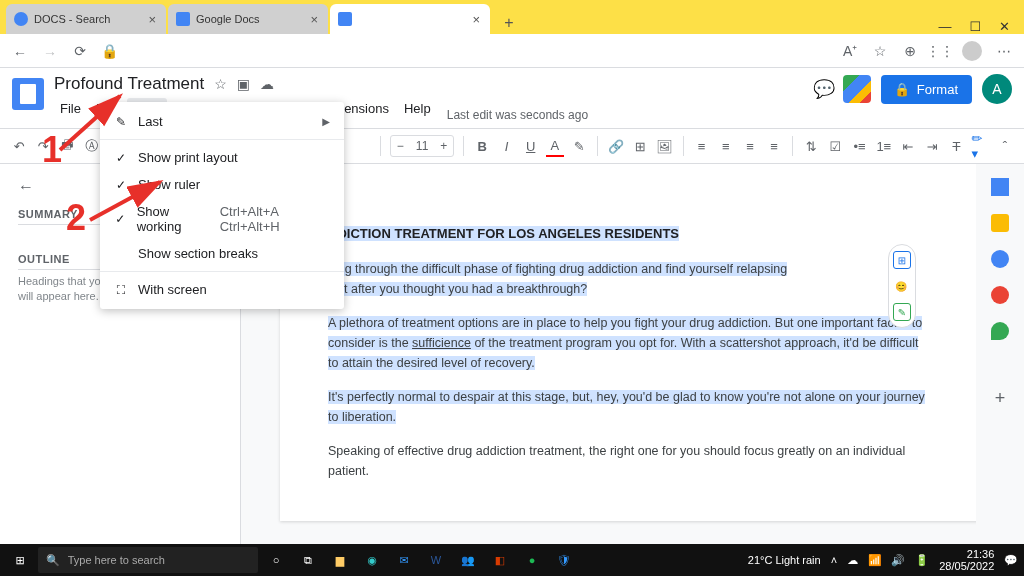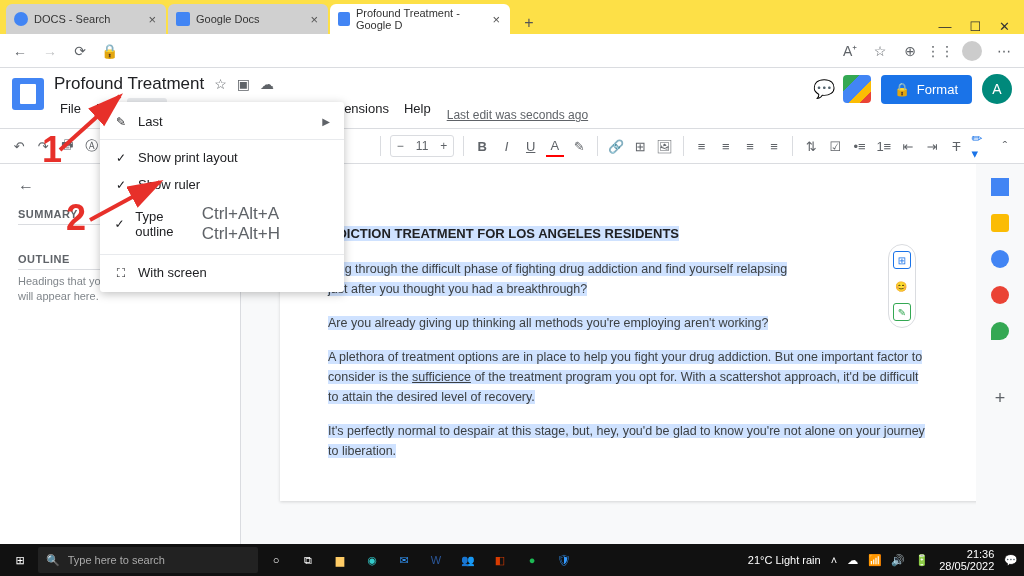--- a/index.html
+++ b/index.html
@@ -23,21 +23,21 @@
 .dochdr { height:60px; display:flex; align-items:flex-start; padding:6px 12px 0 12px; }
 .doclogo { width:32px; height:32px; background:#4285f4; border-radius:3px; margin-top:4px; display:flex; align-items:center; justify-content:center; color:#fff;}
 .doclogo::before{content:""; width:16px;height:20px;background:#fff;border-radius:1px;}
 .docleft { margin-left:10px; }
 .titlerow { display:flex; align-items:center; gap:10px; }
 .doctitle { font-size:17px; color:#202124; }
 .titlerow .ticon { color:#5f6368; font-size:14px; }
 .menubar { display:flex; gap:3px; margin-top:4px; font-size:13px; color:#202124;}
 .menubar span { padding:3px 6px; border-radius:3px; }
 .menubar span.hl { background:#e8eaed; }
-.lastedit { margin-left:10px; font-size:12px; color:#5f6368; text-decoration:underline; align-self:flex-end; margin-bottom:6px;}
+.lastedit { margin-left:10px; font-size:12px; color:#5f6368; align-self:flex-end; margin-bottom:6px;}
 .docright { margin-left:auto; display:flex; align-items:center; gap:10px; }
 .share { background:#1a73e8; color:#fff; font-size:13px; padding:7px 14px; border-radius:4px; display:flex; align-items:center; gap:6px;}
 .avatar { width:30px;height:30px;border-radius:50%;background:#00897b;color:#fff;display:flex;align-items:center;justify-content:center;font-size:14px;}
 .meet{ width:28px;height:28px; background:linear-gradient(135deg,#34a853 30%,#4285f4 30%,#4285f4 60%,#fbbc04 60%,#fbbc04 80%,#ea4335 80%);border-radius:4px;}
 
 
 .toolbar { height:36px; border-top:1px solid #dadce0; border-bottom:1px solid #dadce0; display:flex; align-items:center; padding:0 10px; gap:6px; font-size:13px; color:#5f6368;}
 .tb { width:22px;height:22px;display:flex;align-items:center;justify-content:center;}
 .sep{ width:1px;height:20px;background:#dadce0; margin:0 3px;}
 .fontsize{ display:flex;align-items:center;border:1px solid #dadce0;border-radius:3px;height:22px;}
@@ -58,21 +58,21 @@
 .rightrail { width:48px; display:flex; flex-direction:column; align-items:center; gap:18px; padding-top:14px; }
 .rr { width:18px;height:18px; }
 .commentrail{ position:absolute; right:60px; top:80px; display:flex; flex-direction:column; gap:8px; background:#fff; padding:6px 4px; border:1px solid #dadce0; border-radius:14px; align-items:center;}
 .commentrail div{ width:18px;height:18px; border:1.5px solid #1a73e8; border-radius:3px; font-size:10px; display:flex;align-items:center;justify-content:center;}
 .commentrail .face{border:none;}
 
 
 .dropdown { position:absolute; left:100px; top:102px; width:244px; background:#fff; box-shadow:0 2px 10px rgba(0,0,0,.25); border-radius:3px; padding:6px 0; z-index:50; font-size:13px; color:#202124;}
 .dropdown .row { display:flex;align-items:center; padding:6px 14px; gap:10px;}
 .chk{width:14px;text-align:center;font-size:12px;color:#202124;}
-.shortcut{margin-left:auto;font-size:17px;color:#5f6368;}
+.shortcut{margin-left:auto;font-size:13px;color:#5f6368;}
 .dropdown .div{height:1px;background:#e8eaed;margin:4px 0;}
 .arr{margin-left:auto;color:#5f6368;font-size:10px;}
 
 
 .taskbar { position:absolute; bottom:0; left:0; right:0; height:32px; background:#111; display:flex; align-items:center; color:#fff; font-size:11px; padding:0 6px; gap:4px;}
 .taskbar .win{ width:28px;height:28px; display:flex;align-items:center;justify-content:center;}
 .taskbar .search{ flex:0 0 220px; background:#222; height:26px; display:flex;align-items:center; border-radius:2px; padding:0 8px; gap:8px; color:#aaa;}
 .taskbar .tile{width:28px;height:28px;display:flex;align-items:center;justify-content:center;}
 .taskbar .tray{margin-left:auto;display:flex;align-items:center;gap:10px;}
 
@@ -89,21 +89,20 @@
       <span>DOCS - Search</span>
       <span class="tab-close">×</span>
     </div>
     <div class="tab">
       <span class="tab-ico" style="background:#4285f4"></span>
       <span>Google Docs</span>
       <span class="tab-close">×</span>
     </div>
     <div class="tab active">
       <span class="tab-ico" style="background:#4285f4"></span>
-      <span>Profound Treatment - Google D</span>
       <span class="tab-close">×</span>
     </div>
     <div class="newtab">+</div>
   </div>
   <div class="wincontrols">
     <span>—</span>
     <span>☐</span>
     <span>✕</span>
   </div>
 </div>
@@ -210,23 +209,23 @@
     <div class="back">←</div>
     <div class="sh">SUMMARY</div>
     <div style="height:16px"></div>
     <div class="sh">OUTLINE</div>
     <div class="txt">Headings that you add to the document will appear here.</div>
   </div>
   <div class="workarea">
     <div class="page">
       <h3><span class="sel">DDICTION TREATMENT FOR LOS ANGELES RESIDENTS</span></h3>
       <p><span class="sel">oing through the difficult phase of fighting drug addiction and find yourself relapsing</span><br><span class="sel">just after you thought you had a breakthrough?</span></p>
-      <p><span class="sel">Are you already giving up thinking all methods you're employing aren't working?</span></p>
       <p><span class="sel"><span>A plethora of treatment options are in place to help you fight your drug addiction. But one important factor to consider is the </span><u>sufficience</u><span> of the treatment program you opt for. With a scattershot approach, it'd be difficult to attain the desired level of recovery.</span></span></p>
       <p><span class="sel">It's perfectly normal to despair at this stage, but, hey, you'd be glad to know you're not alone on your journey to liberation.</span></p>
+      <p><span>Speaking of effective drug addiction treatment, the right one for you should focus greatly on an individual patient.</span></p>
     </div>
     <div class="commentrail">
       <div style="color:#1a73e8">⊞</div>
       <div class="face">😊</div>
       <div style="border-color:#34a853;color:#34a853">✎</div>
     </div>
   </div>
   <div class="rightrail">
     <div class="rr" style="background:#4285f4"></div>
     <div class="rr" style="background:#fbbc04;border-radius:3px"></div>
@@ -248,22 +247,26 @@
   <div class="row">
     <span class="chk">✓</span>
     <span>Show print layout</span>
   </div>
   <div class="row">
     <span class="chk">✓</span>
     <span>Show ruler</span>
   </div>
   <div class="row">
     <span class="chk">✓</span>
-    <span>Type outline</span>
+    <span>Show working</span>
     <span class="shortcut">Ctrl+Alt+A Ctrl+Alt+H</span>
+  </div>
+  <div class="row">
+    <span class="chk"></span>
+    <span>Show section breaks</span>
   </div>
   <div class="div"></div>
   <div class="row">
     <span class="chk">⛶</span>
     <span>With screen</span>
   </div>
 </div>
 
 <svg class="anno" style="left:30px;top:80px" width="160" height="100">
   <defs>

